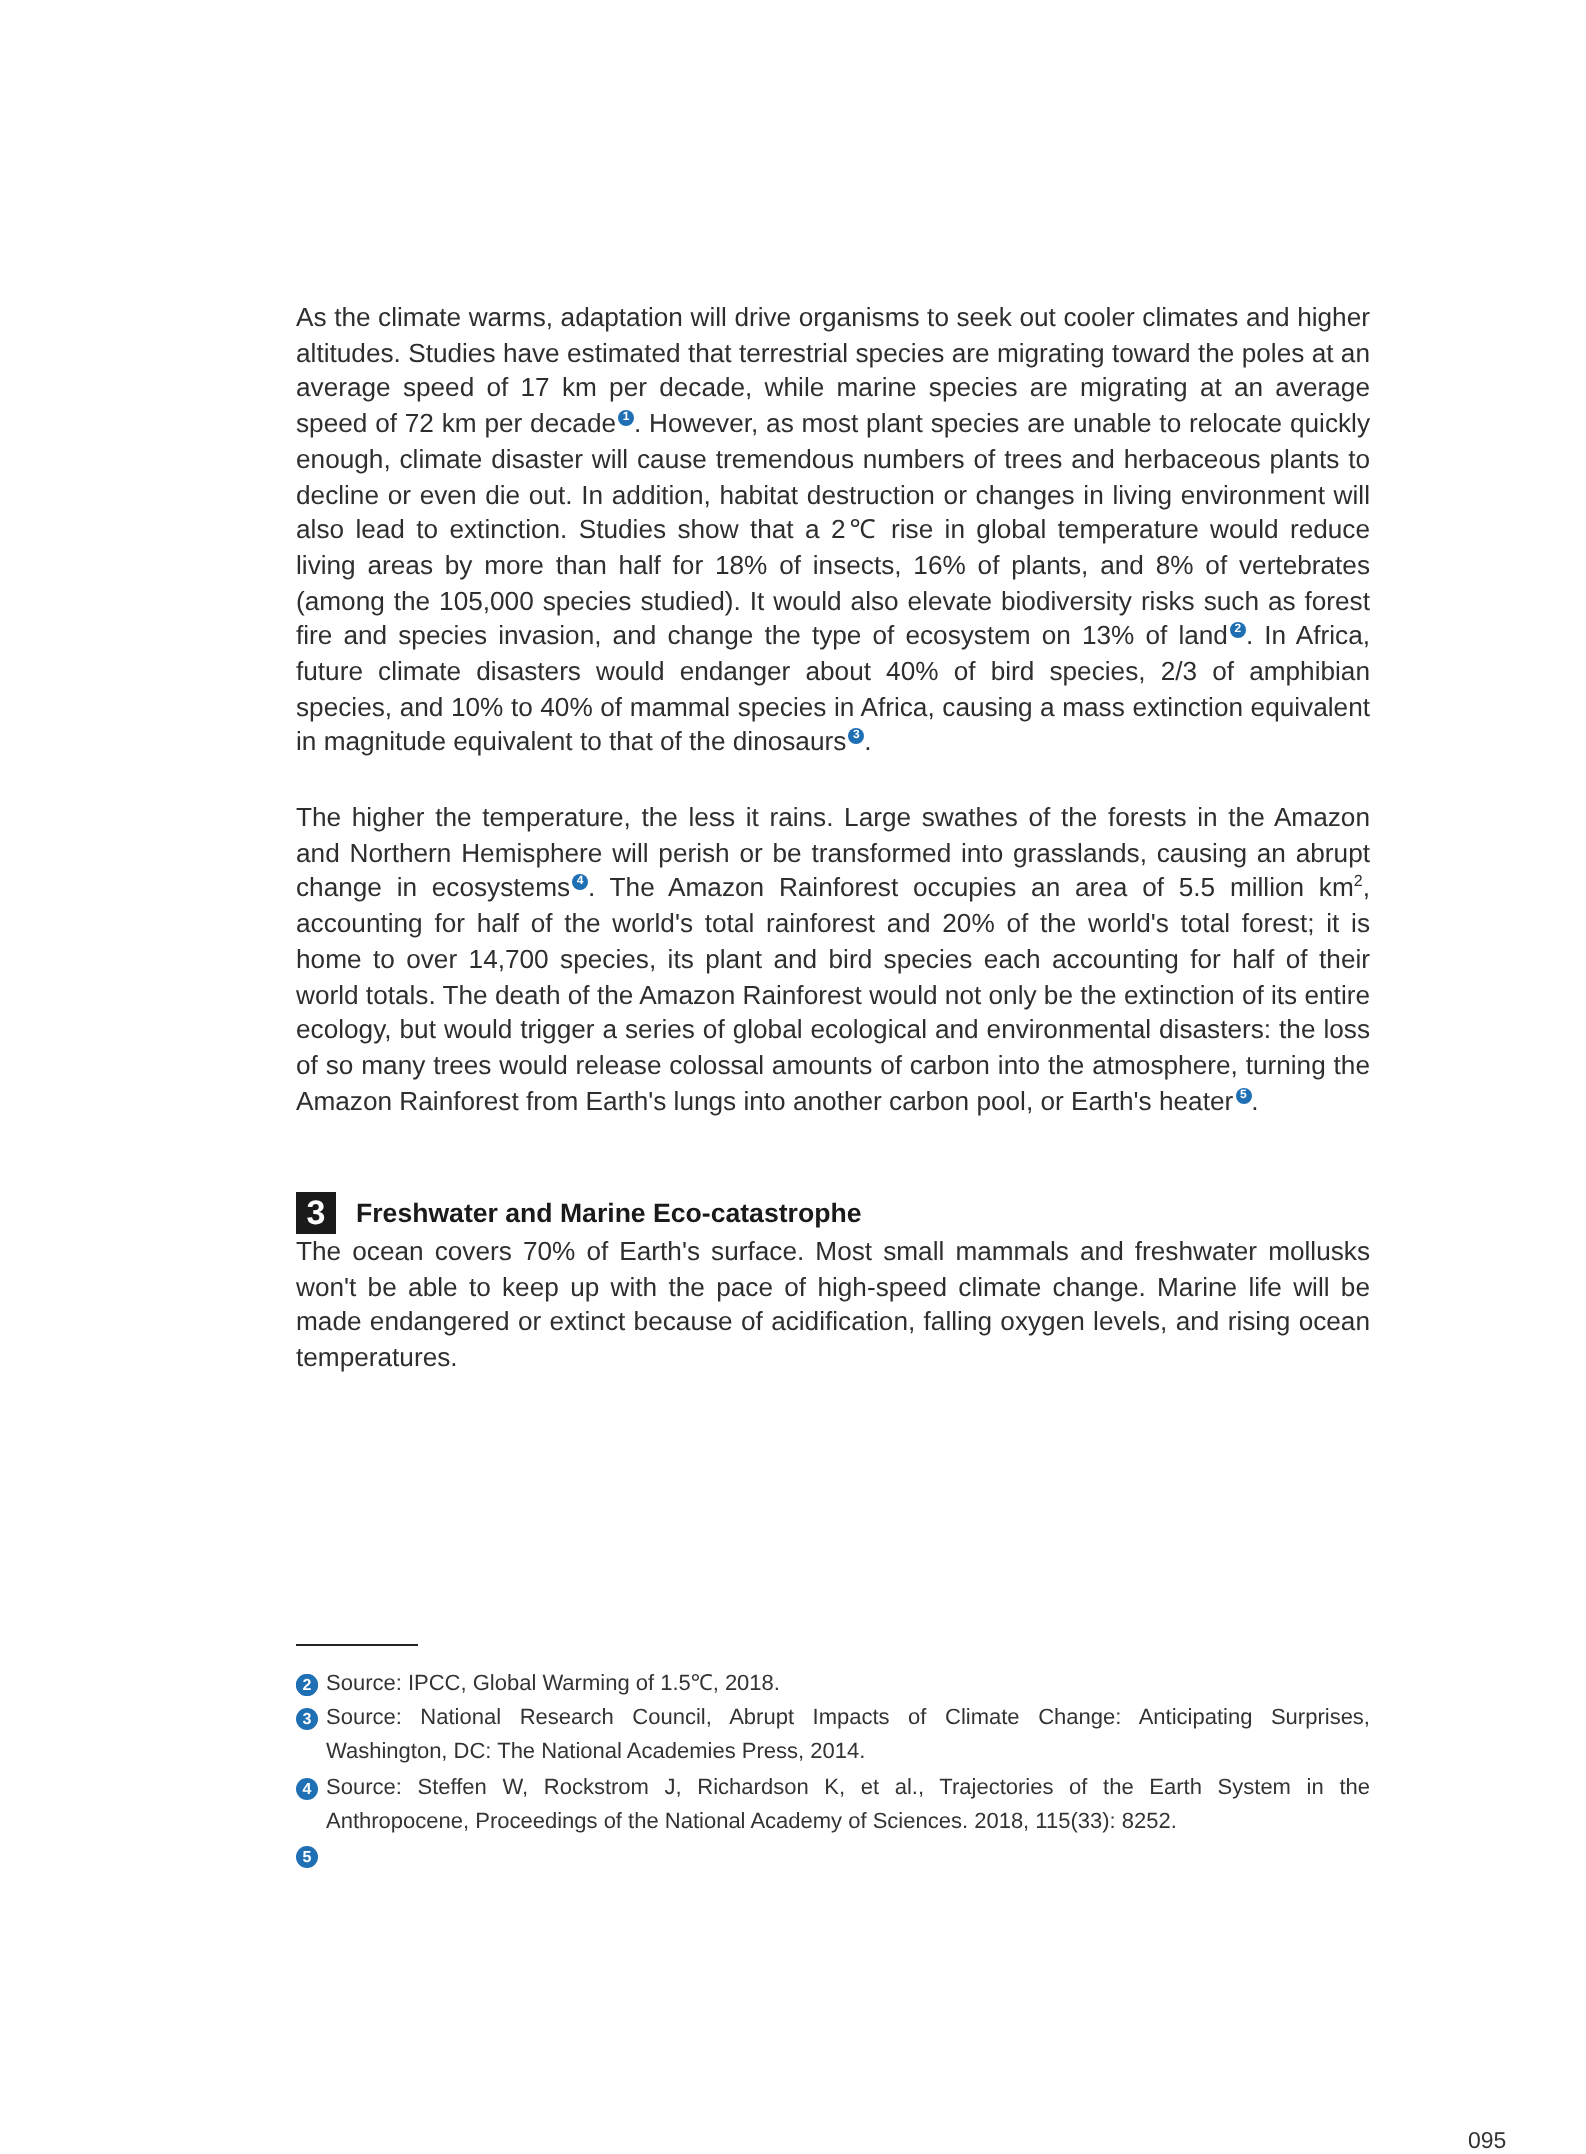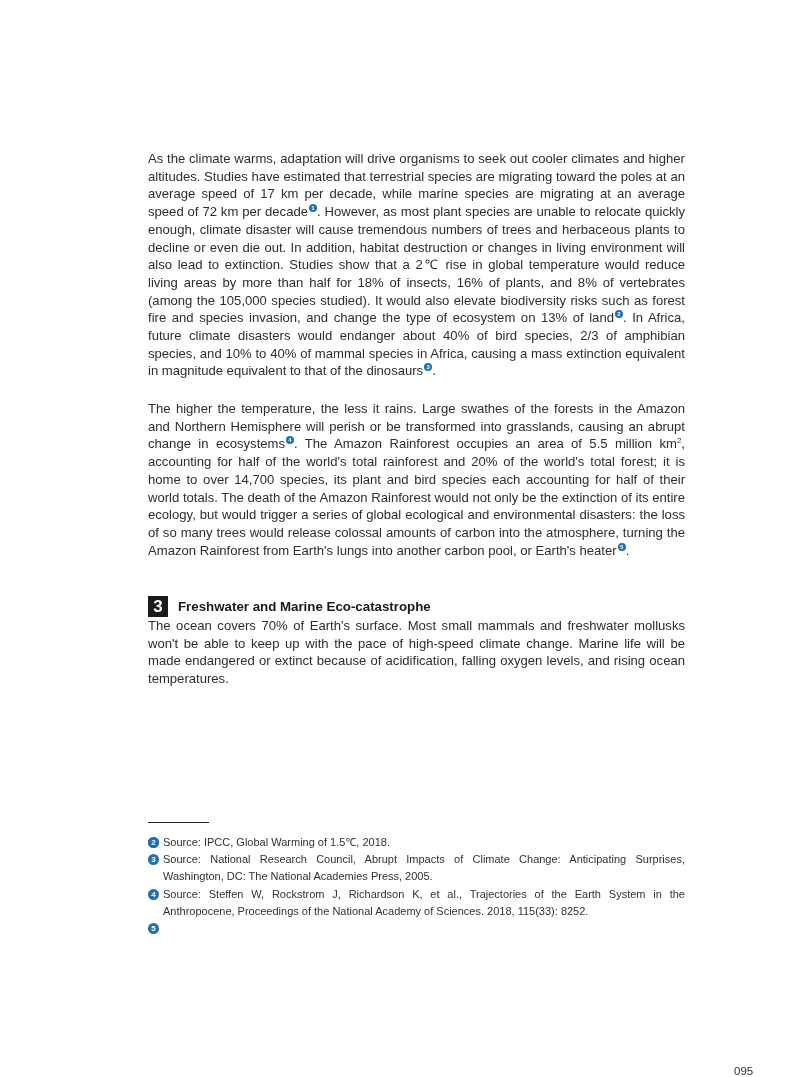--- a/index.html
+++ b/index.html
@@ -48,21 +48,21 @@
   <ul class="notes">
     <li class="note">
       <span class="badge">1</span>
     </li>
     <li class="note">
       <span class="badge">2</span>
       <span>Source: IPCC, Global Warming of 1.5℃, 2018.</span>
     </li>
     <li class="note">
       <span class="badge">3</span>
-      <span>Source: National Research Council, Abrupt Impacts of Climate Change: Anticipating Surprises, Washington, DC: The National Academies Press, 2005.</span>
+      <span>Source: National Research Council, Abrupt Impacts of Climate Change: Anticipating Surprises, Washington, DC: The National Academies Press, 2014.</span>
     </li>
     <li class="note">
       <span class="badge">4</span>
       <span>Source: Steffen W, Rockstrom J, Richardson K, et al., Trajectories of the Earth System in the Anthropocene, Proceedings of the National Academy of Sciences. 2018, 115(33): 8252.</span>
     </li>
     <li class="note">
       <span class="badge">5</span>
     </li>
   </ul>
 

